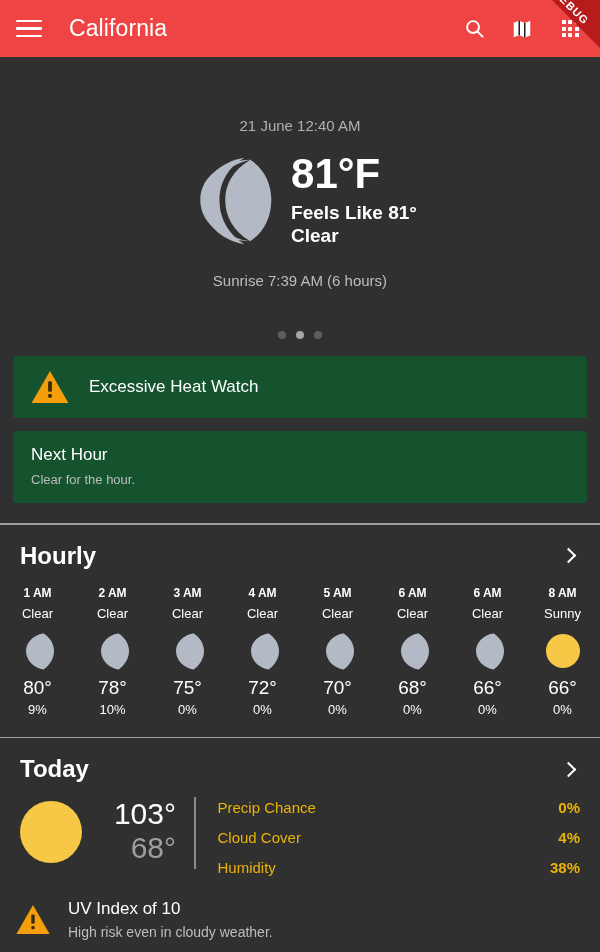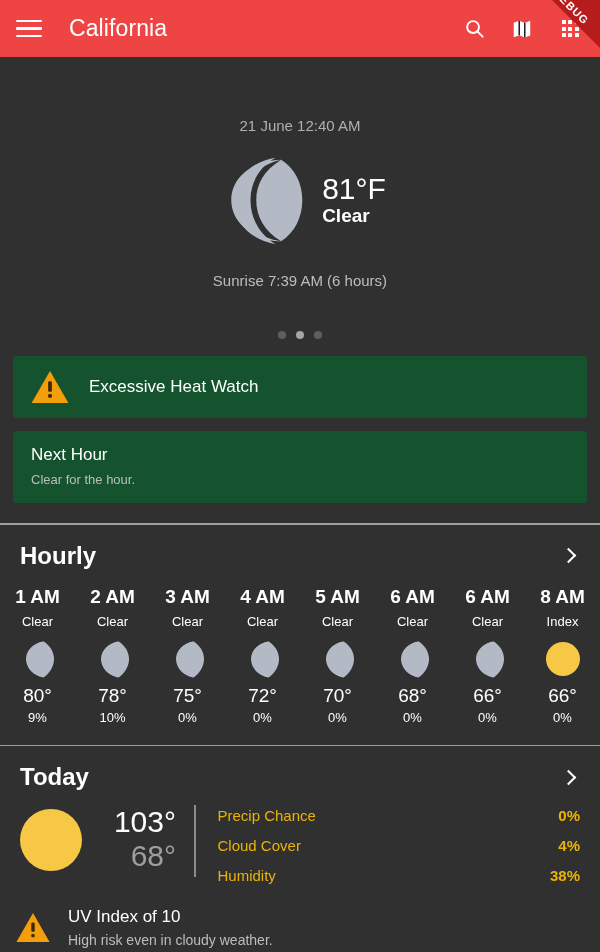--- a/index.html
+++ b/index.html
@@ -51,21 +51,21 @@
 
   
   .current { padding-top: 60px; text-align: center; }
   .cur-date { color: #b0b0b0; font-size: 15px; }
   .cur-row {
     display: flex; align-items: center; justify-content: center;
     margin-top: 18px; gap: 6px;
   }
   .moon-lg { width: 96px; height: 96px; flex: none; }
   .cur-readout { text-align: left; padding-left: 6px; }
-  .cur-temp { color: #fff; font-size: 30px; line-height: 1.06; font-weight: 400; }
+  .cur-temp { color: #fff; font-size: 42px; line-height: 1.06; font-weight: 700; }
   .cur-feels { color: #fff; font-size: 19px; font-weight: bold; margin-top: 5px; line-height: 1.2; }
   .cur-cond { color: #fff; font-size: 19px; font-weight: bold; line-height: 1.2; }
   .cur-sunrise { color: #bdbdbd; font-size: 15px; margin-top: 24px; }
 
   .dots { display: flex; justify-content: center; gap: 10px; margin-top: 42px; }
   .dots i { width: 8px; height: 8px; border-radius: 50%; background: #5e5e5e; display: block; }
   .dots i.on { background: #a5a5a5; }
 
   
   .card {
@@ -89,21 +89,21 @@
   .sec-title { color: #fff; font-size: 24px; }
   .chev {
     width: 11px; height: 11px; border-right: 2.4px solid #fff;
     border-top: 2.4px solid #fff; transform: rotate(45deg);
     margin-right: 6px; cursor: pointer;
   }
 
   
   .hourly { display: flex; padding: 16px 0 0 0; }
   .hr { flex: 1; text-align: center; }
-  .hr-time { color: #fff; font-size: 19px; font-weight: bold; }
+  .hr-time { color: #fff; font-size: 12px; font-weight: bold; }
   .hr-cond { color: #fff; font-size: 13px; margin-top: 6px; }
   .hr-icon { height: 44px; margin: 8px 0 4px 0; display: flex; align-items: center; justify-content: center; }
   .moon-sm { width: 40px; height: 40px; }
   .sun-sm { width: 34px; height: 34px; border-radius: 50%; background: #f7c846; }
   .hr-temp { color: #fff; font-size: 19px; }
   .hr-pop { color: #fff; font-size: 13px; margin-top: 3px; }
 
   
   .today-body { display: flex; align-items: flex-start; padding: 14px 20px 0 20px; }
   .sun-lg { width: 62px; height: 62px; border-radius: 50%; background: #f7c846; flex: none; margin-top: 4px; }
@@ -169,20 +169,21 @@
   <div class="current">
     <div class="cur-date">21 June 12:40 AM</div>
     <div class="cur-row">
       <svg class="moon-lg" viewBox="0 0 100 100">
         <path d="M70 8 C44 14 26 34 26 53 C26 72 44 89 70 93 C46 93 18 77 18 50 C18 23 46 8 70 8 Z
                  M70 8 C52 19 44 34 44 50 C44 67 52 82 70 93 C84 84 92 68 92 50 C92 32 84 17 70 8 Z" fill="#b3bac6"></path>
         <path d="M64 6 C38 10 20 29 20 50 C20 72 38 92 64 96 C48 86 38 70 38 50 C38 31 48 15 64 6 Z" fill="#b3bac6"></path>
       </svg>
       <div class="cur-readout">
         <div class="cur-temp">81°F</div>
+        <div class="cur-feels">Feels Like 81°</div>
         <div class="cur-cond">Clear</div>
       </div>
     </div>
     <div class="cur-sunrise">Sunrise 7:39 AM (6 hours)</div>
     <div class="dots">
       <i></i>
       <i class="on"></i>
       <i></i>
     </div>
   </div>
@@ -294,21 +295,21 @@
           <path d="M64 6 C38 10 20 29 20 50 C20 72 38 92 64 96 C48 86 38 70 38 50 C38 31 48 15 64 6 Z" fill="#b3bac6"></path>
           <path d="M64 6 C80 16 90 32 90 50 C90 68 80 85 64 96 C40 92 22 72 22 50 C22 28 40 10 64 6 Z" fill="#b3bac6"></path>
         </svg>
       </div>
       <div class="hr-temp">66°</div>
       <div class="hr-pop">0%</div>
     </div>
 
     <div class="hr">
       <div class="hr-time">8 AM</div>
-      <div class="hr-cond">Index</div>
+      <div class="hr-cond">Sunny</div>
       <div class="hr-icon">
         <div class="sun-sm"></div>
       </div>
       <div class="hr-temp">66°</div>
       <div class="hr-pop">0%</div>
     </div>
 
   </div>
 
   <div class="divider"></div>

